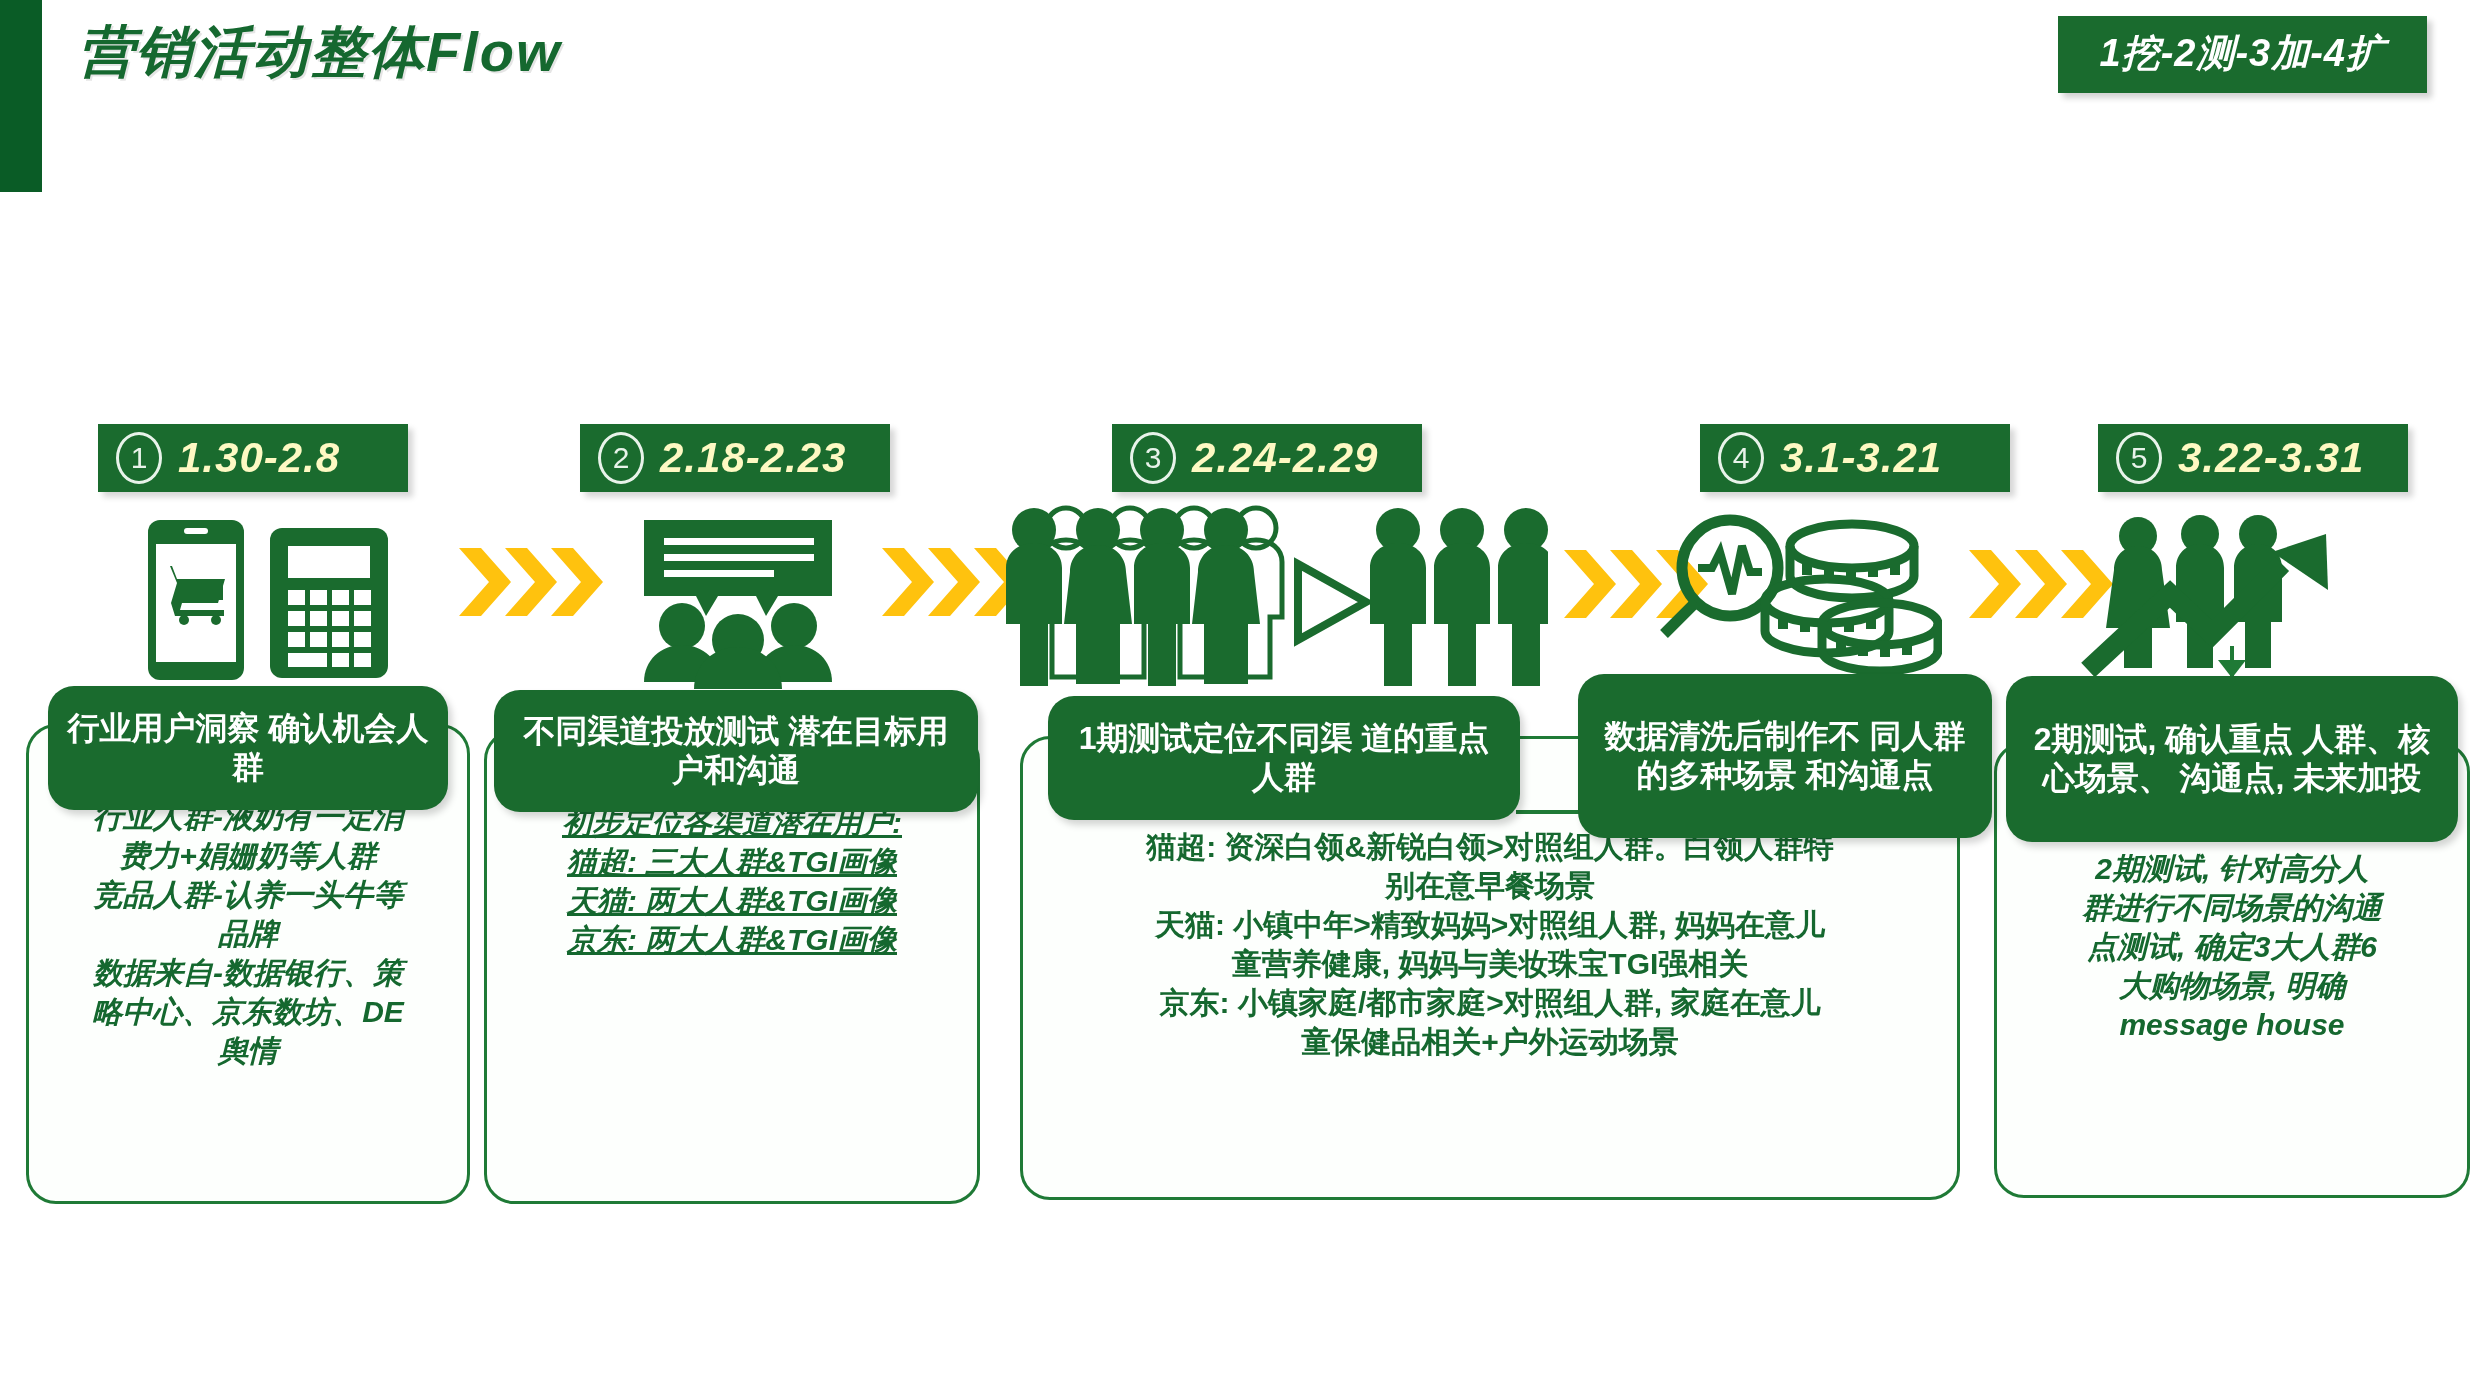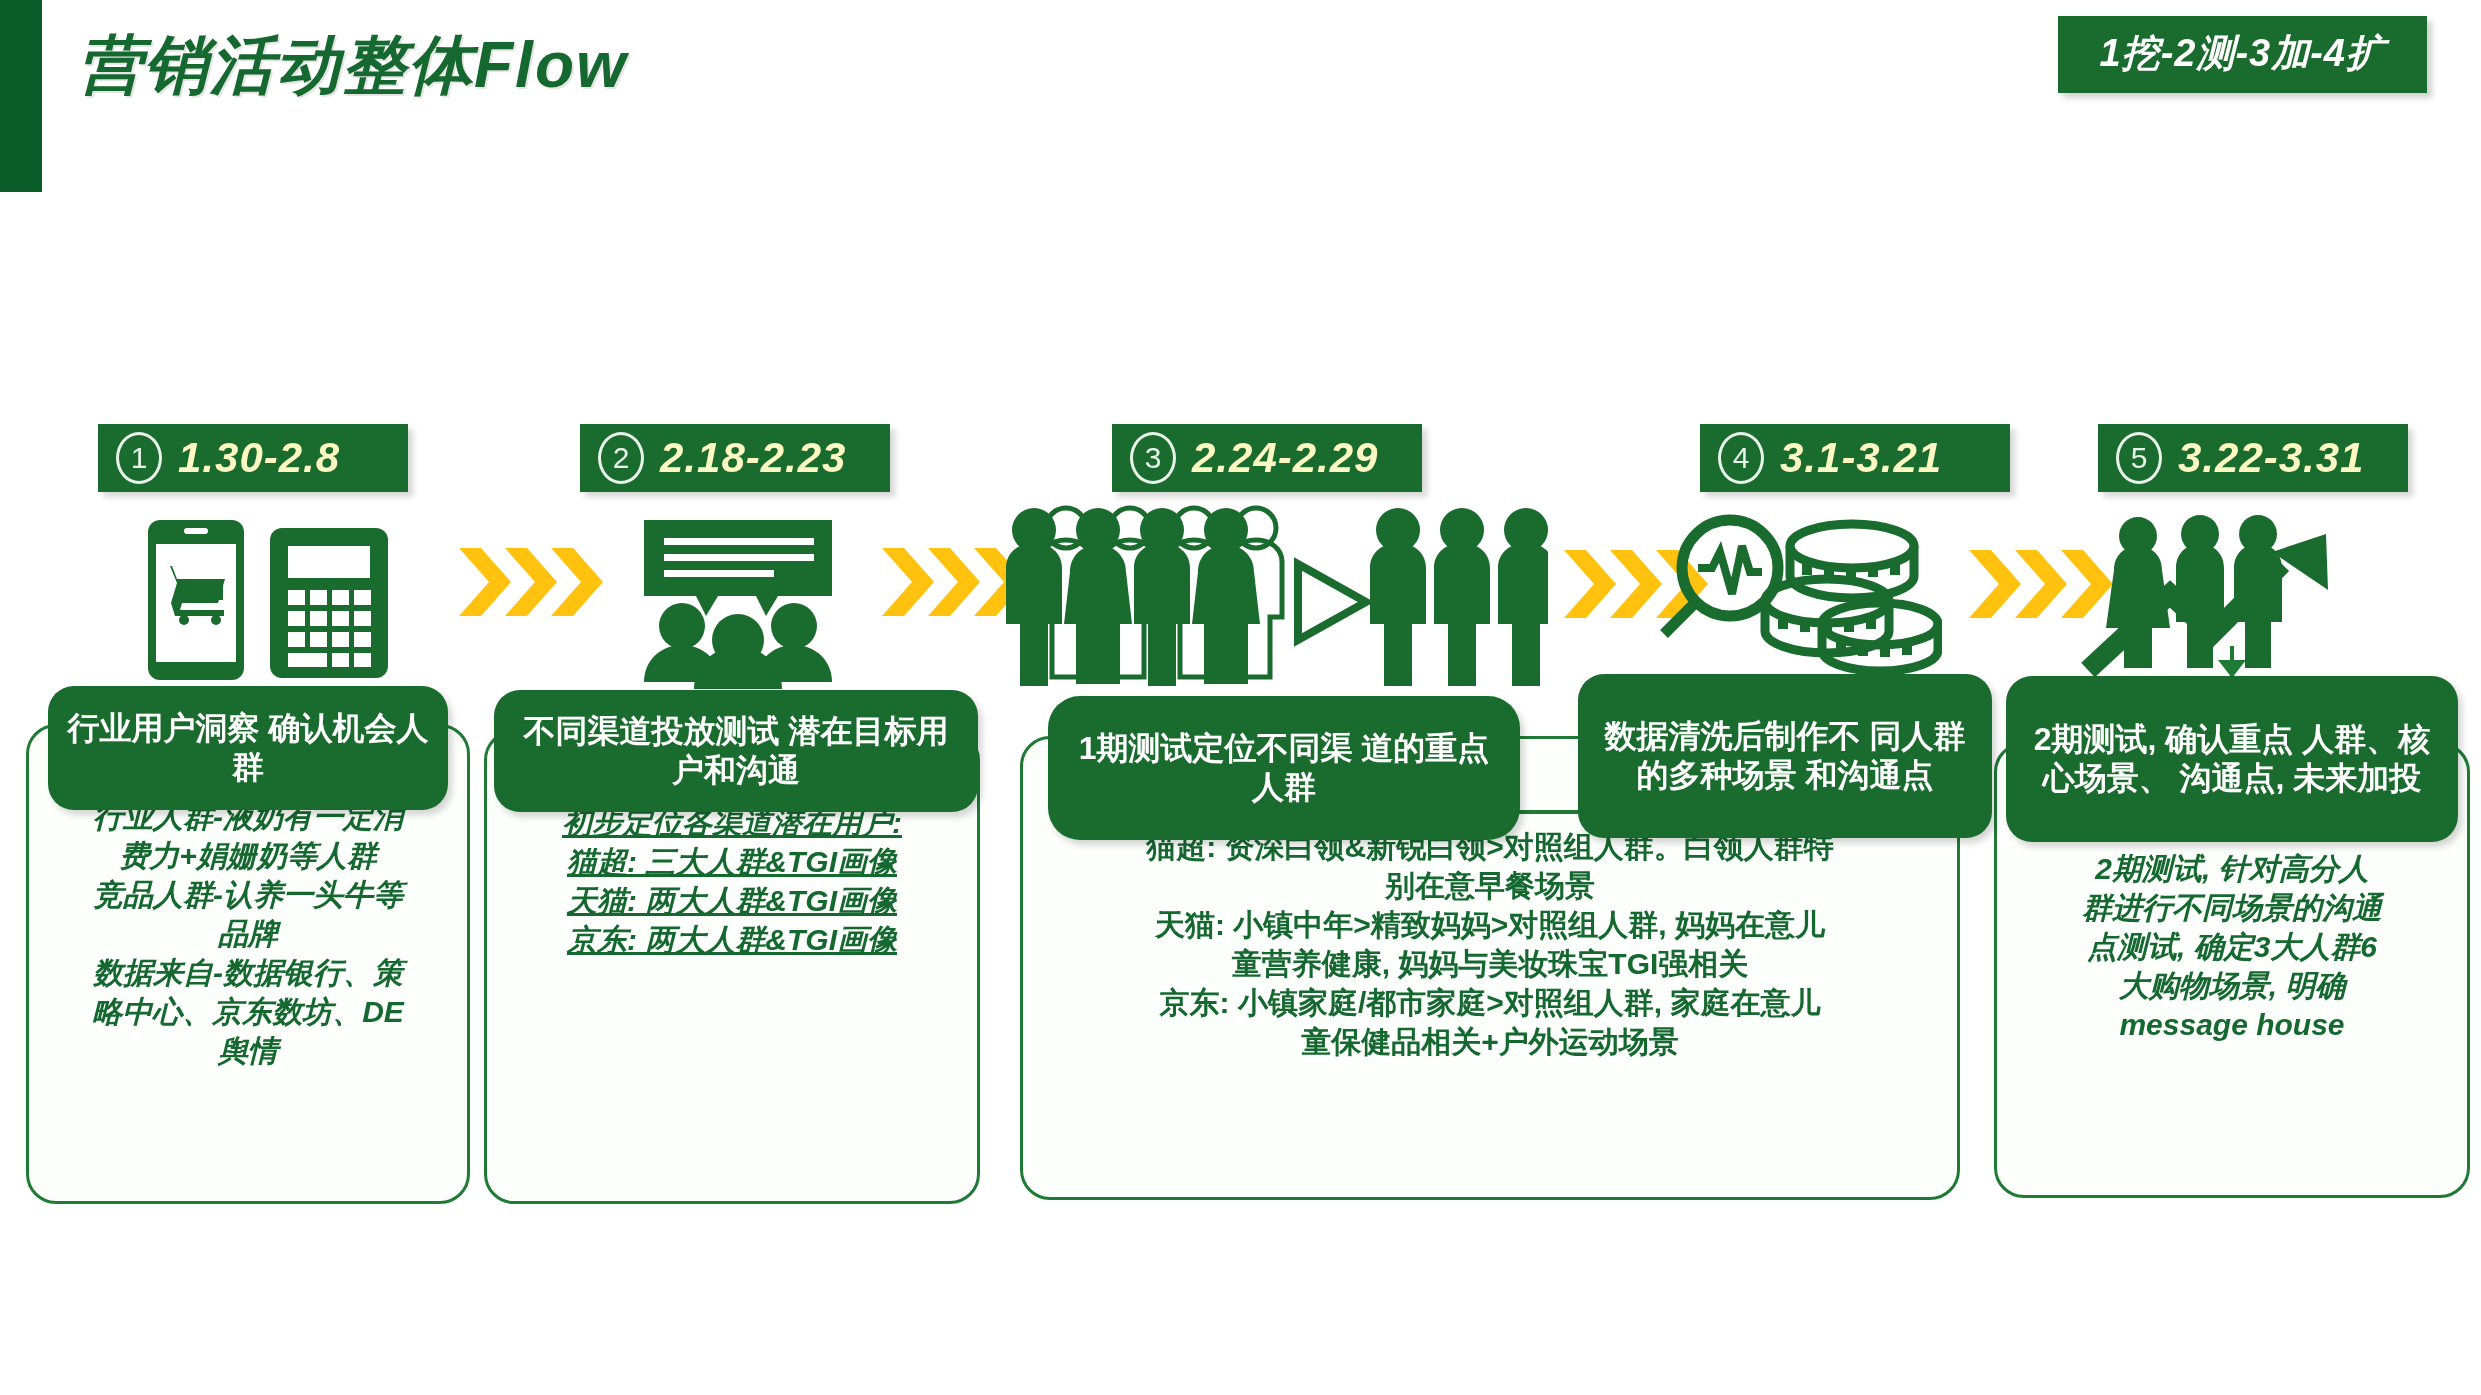--- a/index.html
+++ b/index.html
@@ -13,22 +13,22 @@
 
   
   #title-bar-accent {
     position: absolute;
     left: 0; top: 0;
     width: 42px; height: 192px;
     background: #0a5c26;
   }
   #page-title {
     position: absolute;
-    left: 78px; top: 22px;
-    font-size: 64px;
+    left: 78px; top: 15px;
+    font-size: 56px;
     font-weight: bold;
     font-style: italic;
     color: #15682f;
     letter-spacing: 2px;
     white-space: nowrap;
     text-shadow: 2px 2px 0 rgba(0,0,0,0.10);
   }
   #corner-badge {
     position: absolute;
     right: 54px; top: 16px;
@@ -373,21 +373,21 @@
       <span class="ln">行业用户洞察</span>
       <span class="ln">确认机会人群</span>
     </div>
   </div>
   <div class="card-head" style="left:494px; top:266px; width:484px; height:122px;">
     <div>
       <span class="ln">不同渠道投放测试</span>
       <span class="ln">潜在目标用户和沟通</span>
     </div>
   </div>
-  <div class="card-head" style="left:1048px; top:272px; width:472px; height:144px;border-radius:32px;">
+  <div class="card-head" style="left:1048px; top:272px; width:472px; height:124px;">
     <div>
       <span class="ln">1期测试定位不同渠</span>
       <span class="ln">道的重点人群</span>
     </div>
   </div>
   <div class="card-head" style="left:1578px; top:250px; width:414px; height:164px;">
     <div>
       <span class="ln">数据清洗后制作不</span>
       <span class="ln">同人群的多种场景</span>
       <span class="ln">和沟通点</span>

